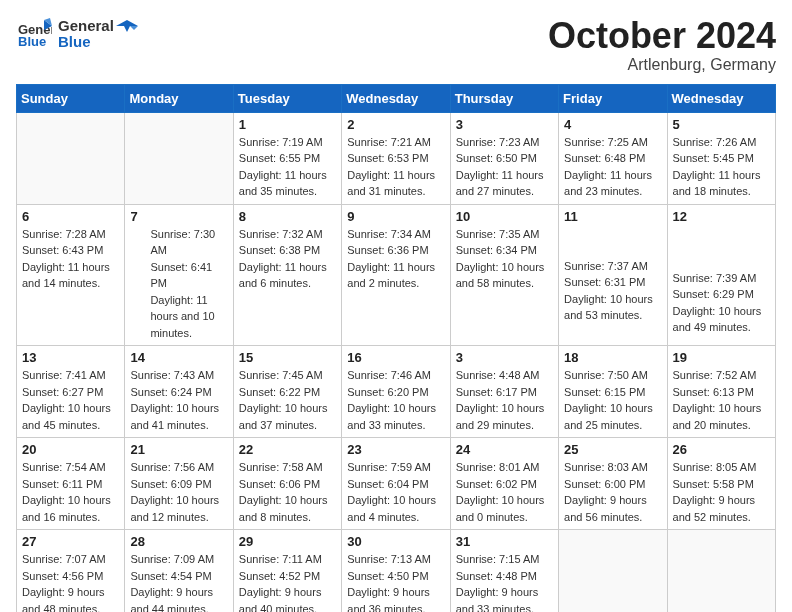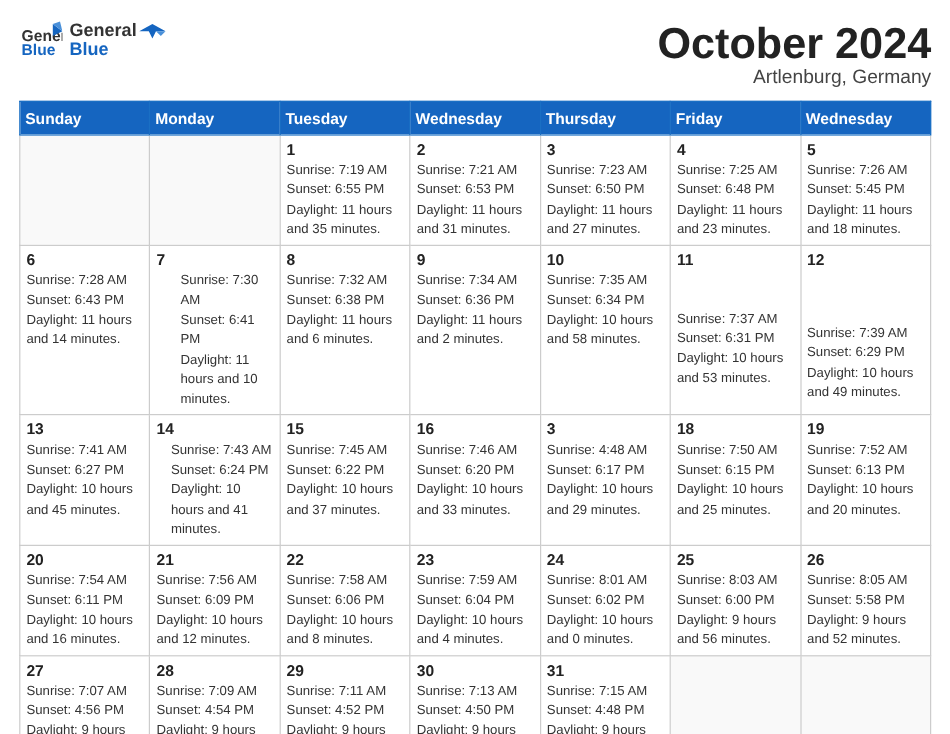--- a/index.html
+++ b/index.html
@@ -197,21 +197,21 @@
       </tr>
       <tr>
         <td>
           <span class="day-number">13</span>
           <div class="day-info" style="white-space: pre-line;">Sunrise: 7:41 AM
 Sunset: 6:27 PM
 Daylight: 10 hours and 45 minutes.</div>
         </td>
         <td>
           <span class="day-number">14</span>
-          <div class="day-info" style="white-space: pre-line; margin-left: 12px;">Sunrise: 7:43 AM
+          <div class="day-info" style="white-space: pre-line;">Sunrise: 7:43 AM
 Sunset: 6:24 PM
 Daylight: 10 hours and 41 minutes.</div>
         </td>
         <td>
           <span class="day-number">15</span>
           <div class="day-info" style="white-space: pre-line;">Sunrise: 7:45 AM
 Sunset: 6:22 PM
 Daylight: 10 hours and 37 minutes.</div>
         </td>
         <td>

